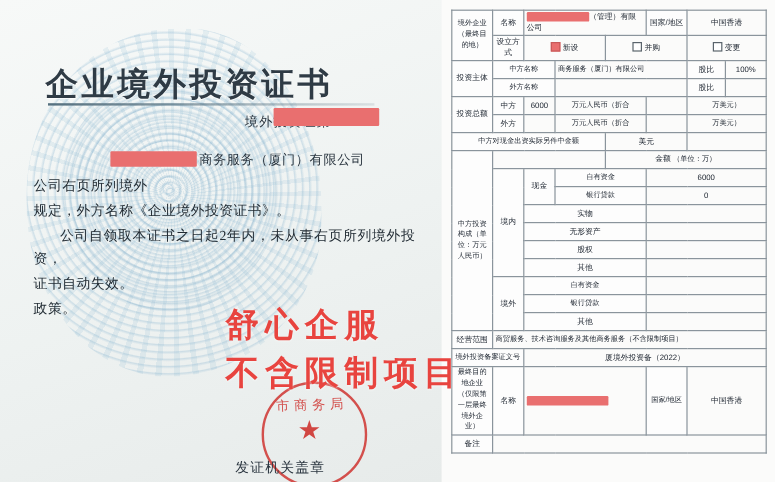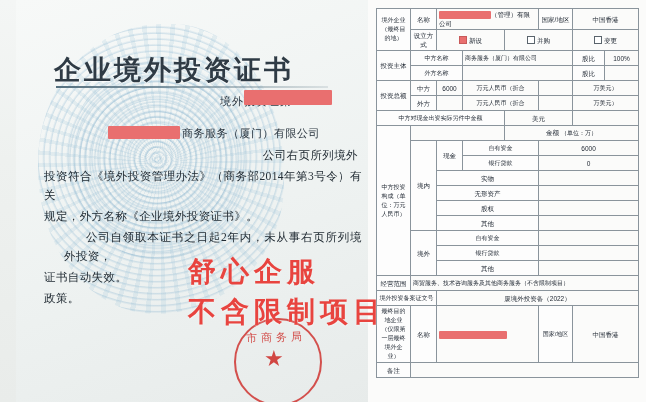--- a/index.html
+++ b/index.html
@@ -12,21 +12,21 @@
     width: 646px;
     height: 402px;
     overflow: hidden;
     font-family: "Liberation Serif", serif;
     background: linear-gradient(180deg, #f4f6f5 0%, #eef1ef 40%, #e9ecea 100%);
   }
 
   
   .left-panel {
     position: absolute;
-    left: 16px; top: 0;
+    left: 0; top: 0;
     width: 368px; height: 402px;
     background: linear-gradient(160deg, #f7f9f8 0%, #eef2f1 55%, #e7ebea 100%);
     overflow: hidden;
   }
   .guilloche {
     position: absolute;
     left: 22px; top: 24px;
     width: 246px; height: 290px;
     border-radius: 50% 45% 52% 48% / 48% 52% 45% 50%;
     background:
@@ -103,22 +103,22 @@
     position: absolute;
     left: 28px; top: 146px;
     width: 318px;
     font-size: 11.5px;
     line-height: 19px;
     color: #222c34;
     letter-spacing: 0.4px;
     text-align: justify;
   }
   .body-text p { margin: 0 0 2px 0; text-indent: 0; }
-  .body-text p.indent { text-indent: 22px; margin-left: 20px; }
-  .body-text .right-head { display: block; text-align: right; padding-right: 4px; }
+  .body-text p.indent { text-indent: 22px; }
+  .body-text .right-head { display: block; text-align: left; padding-right: 4px; }
 
   
   .seal {
     position: absolute;
     left: 218px; top: 332px;
     width: 86px; height: 62px;
   }
   .seal-ring {
     position: absolute;
     left: 0; top: -14px;
@@ -236,33 +236,33 @@
     <div class="title-rule"></div>
 
     <div class="cert-no-label">境外投资证第</div>
     <div class="redact r-certno"></div>
 
     <div class="redact r-company1"></div>
     <div class="company-line">商务服务（厦门）有限公司</div>
 
     <div class="body-text">
       <p class="right-head">公司右页所列境外</p>
-      <p>投资符合《境外投资管理办法》（商务部2014年第3号令）有关</p>
       <p>规定，外方名称《企业境外投资证书》。</p>
       <p class="indent">公司自领取本证书之日起2年内，未从事右页所列境外投资，</p>
       <p>证书自动失效。</p>
       <p>政策。</p>
     </div>
 
     <div class="seal">
       <div class="seal-ring"></div>
       <div class="seal-arc">市商务局</div>
       <div class="seal-star">★</div>
     </div>
 
+    <div class="issuer-line">发证机关盖章</div>
   </div>
 
   <div class="right-panel">
     <table class="form">
       <colgroup>
         <col style="width:34px">
           <col style="width:26px">
           <col style="width:26px">
         <col style="width:42px">
           <col style="width:34px">

